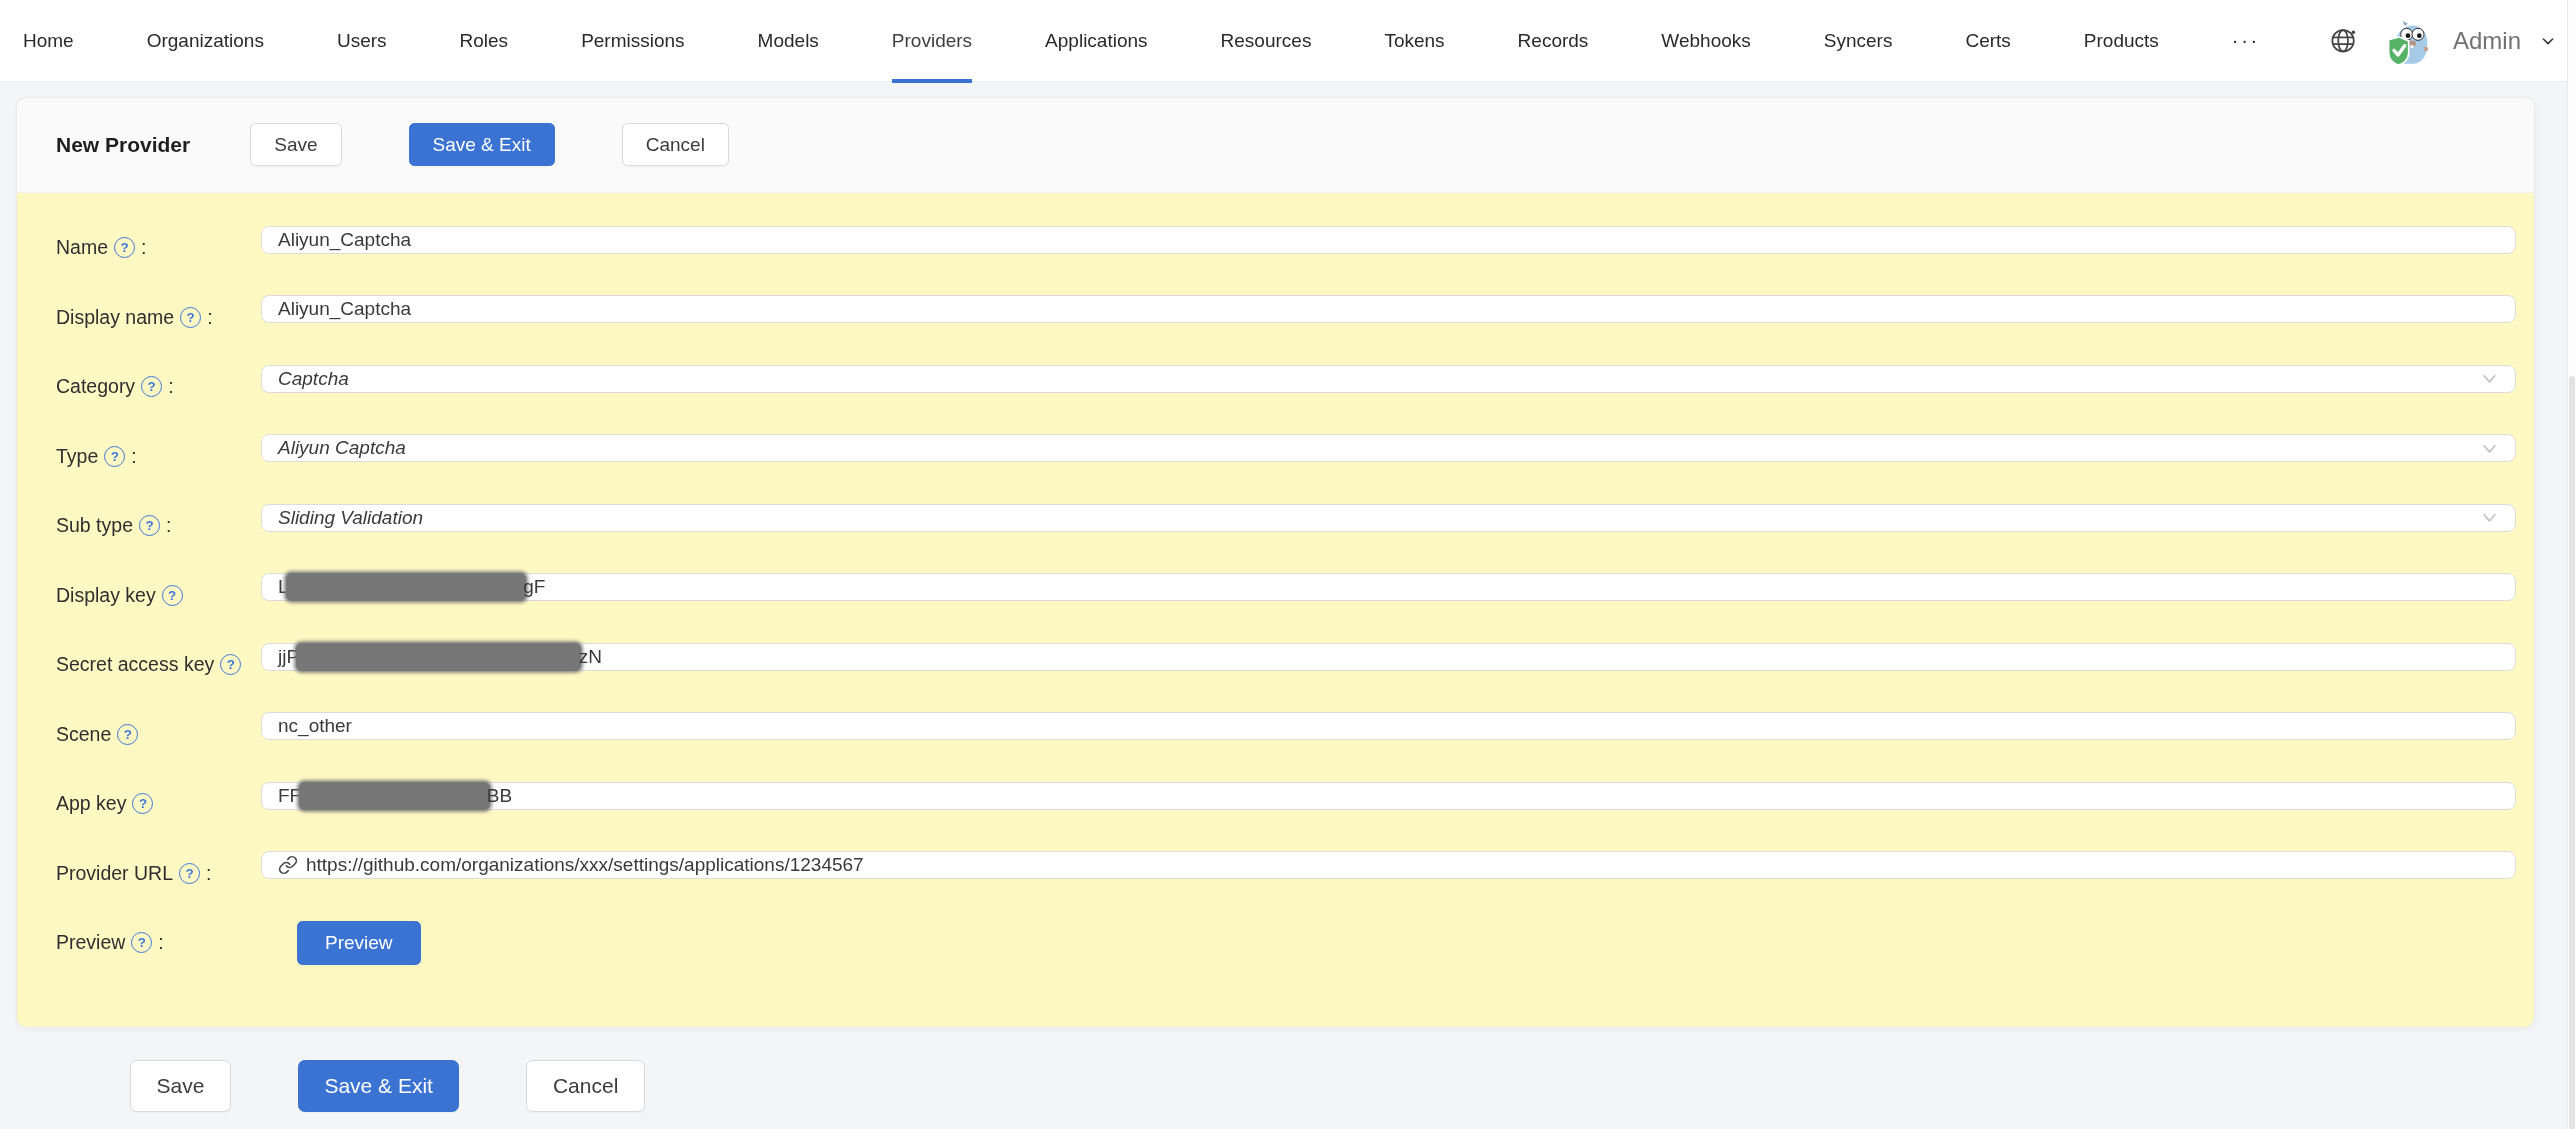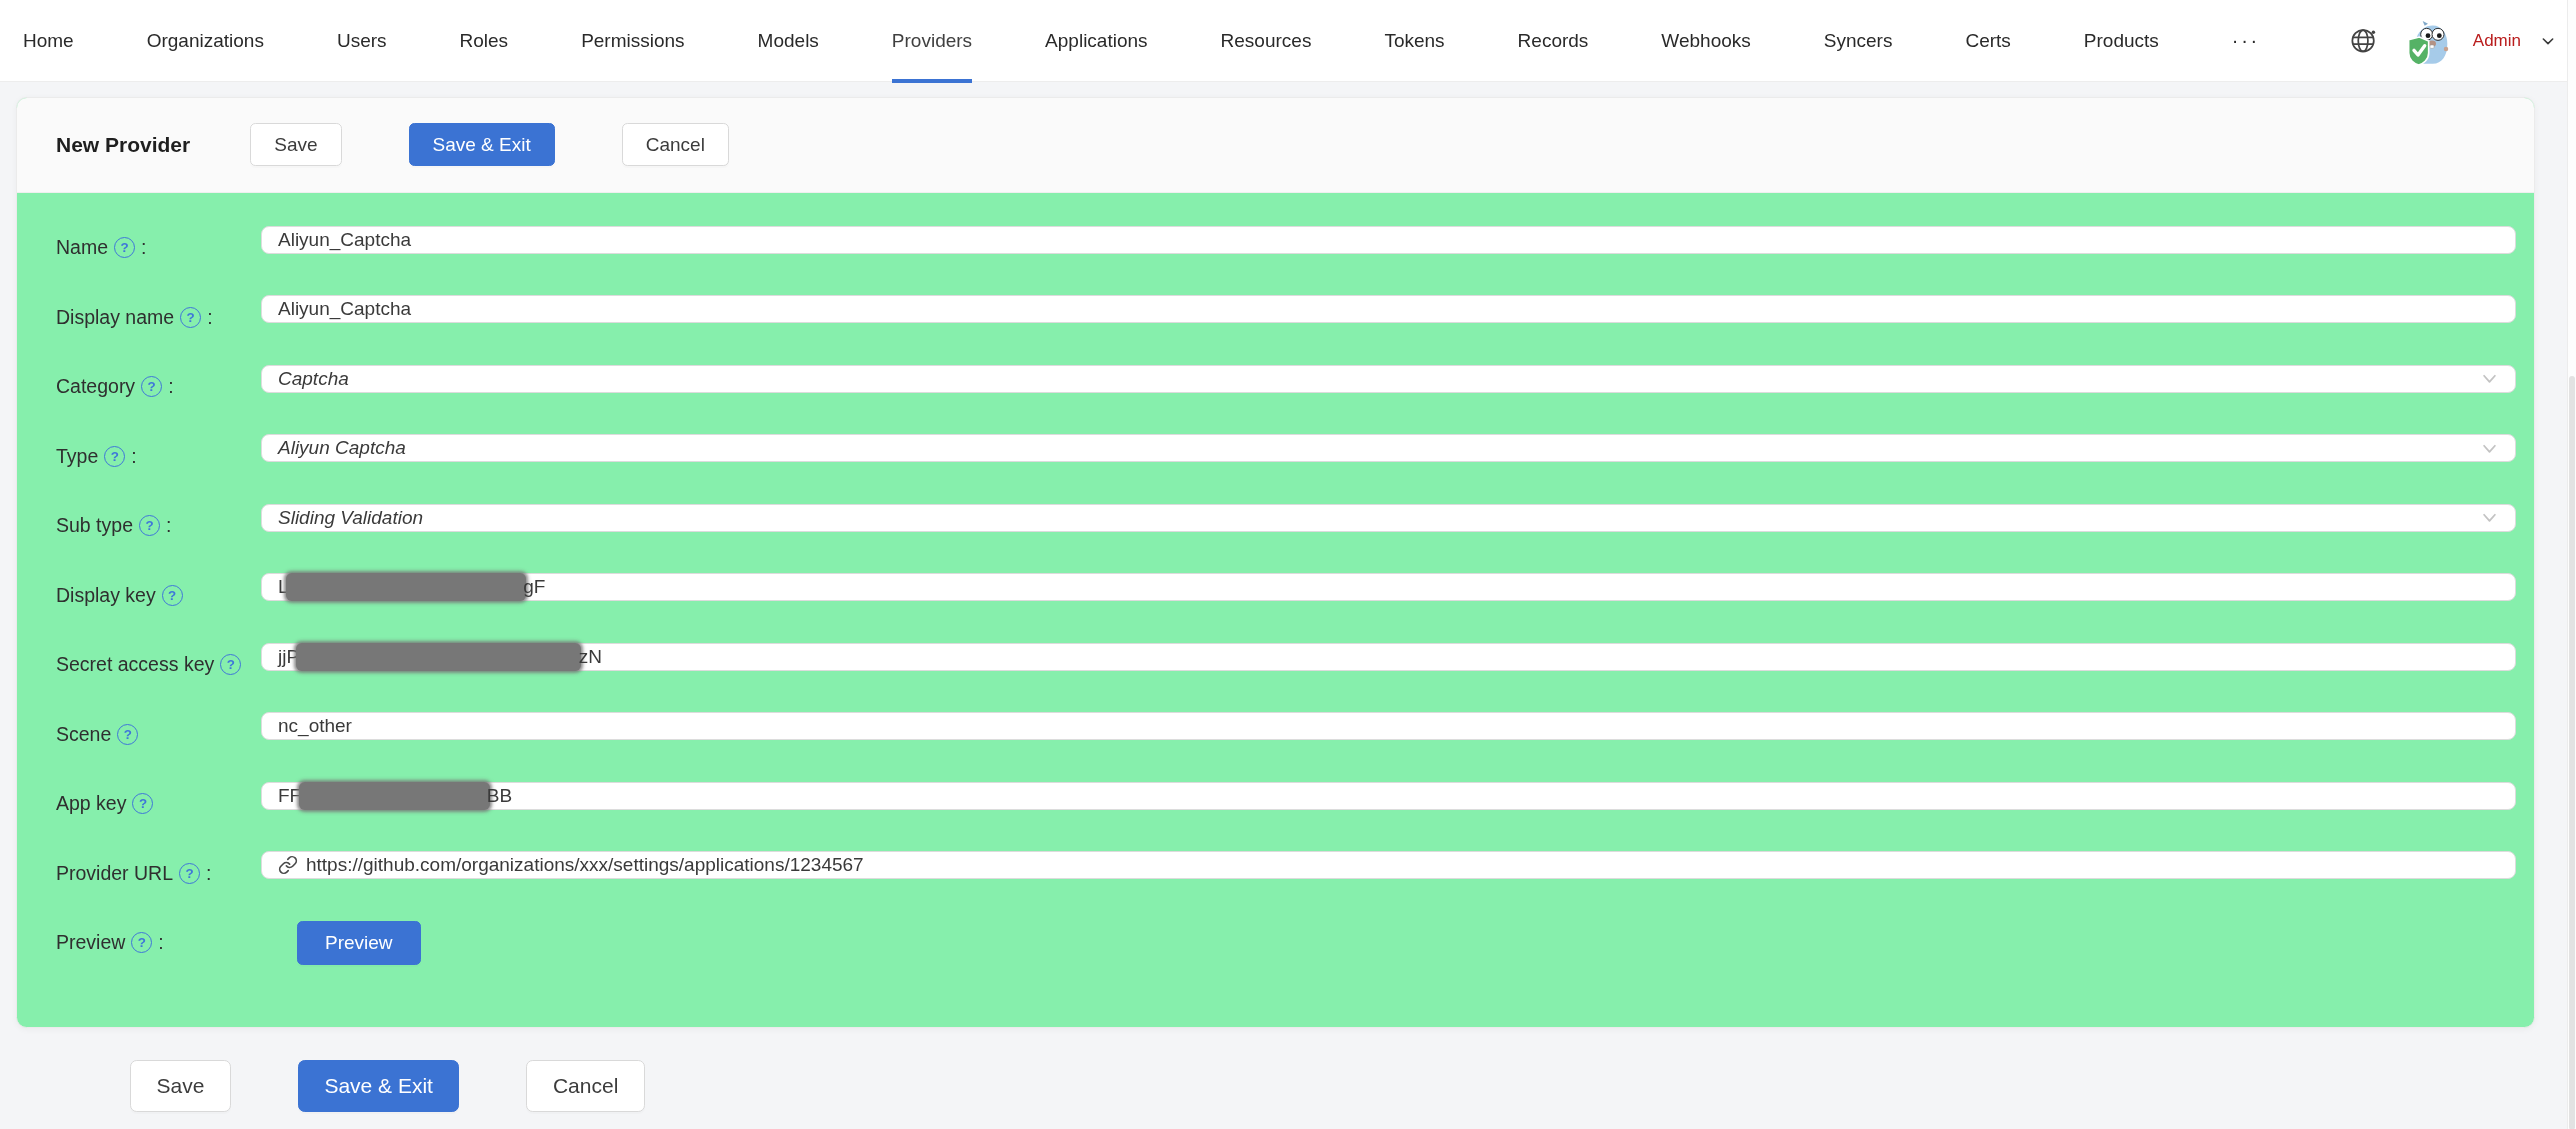--- a/index.html
+++ b/index.html
@@ -22,26 +22,26 @@
     font-size:19px;color:#2a2a2a;cursor:pointer;position:relative;white-space:nowrap;
   }
   .nav-item.active{color:#404040;}
   .nav-item.active::after{
     content:"";position:absolute;left:0;right:0;bottom:-1.3px;height:3.4px;background:#3b73d3;
   }
   .nav-item.overflow{color:#2a2a2a;letter-spacing:2.7px;font-size:20px;}
   .nav-right{margin-left:auto;display:flex;align-items:center;gap:23px;}
   .globe{width:29.5px;height:29.5px;}
   .avatar{width:48px;height:48px;}
-  .admin{font-size:17px;color:#b91c1c;}
+  .admin{font-size:24px;color:#737373;}
   .chev{width:16px;height:16px;margin-left:-4px;}
   
   .content{padding:14.8px 41px 0 16px;}
   .card{
-    background:#86efac;border:1.3px solid #ebebeb;border-radius:10.7px;
+    background:#fef9c3;border:1.3px solid #ebebeb;border-radius:10.7px;
     box-shadow:0 1.3px 6.7px rgba(0,0,0,0.04);
     overflow:hidden;
   }
   .card-header{
     height:95px;background:#fafafa;border-bottom:1.3px solid #efefef;
     display:flex;align-items:center;padding:0 32px 0 39px;
   }
   .card-title{font-size:21px;font-weight:700;color:#1f1f1f;margin-right:24px;}
   .btn{
     display:inline-flex;align-items:center;justify-content:center;

